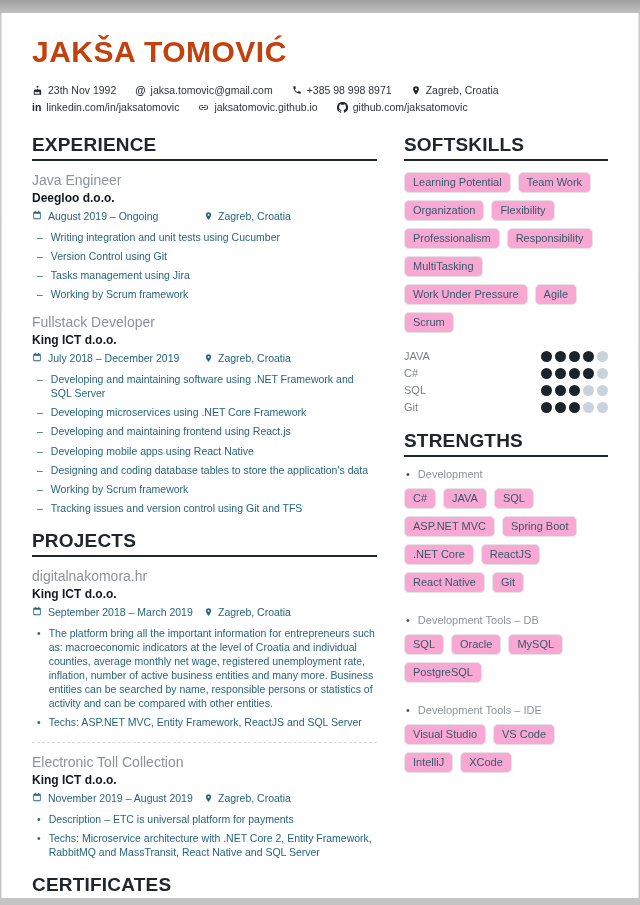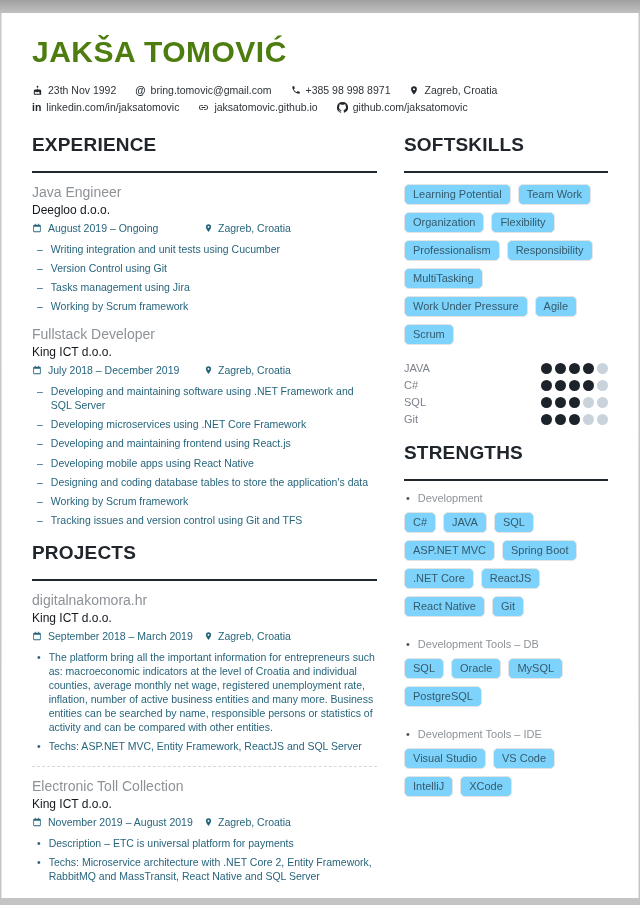--- a/index.html
+++ b/index.html
@@ -8,52 +8,52 @@
     font-family:"Liberation Sans", sans-serif;
     background:linear-gradient(#9f9f9f, #c9c9c9 16px, #c4c4c4);
     position:relative;
   }
   .page {
     position:absolute; top:13px; left:1px; right:1px; bottom:7px;
     background:#ffffff; border-left:1px solid #e3e3e3; border-right:1px solid #e3e3e3;
     padding:22px 30px 0 30px; overflow:hidden;
   }
   
-  .name { font-size:30px; font-weight:bold; color:#4d7c0f; letter-spacing:.5px; margin-bottom:15px; }
+  .name { font-size:30px; font-weight:bold; color:#c2410c; letter-spacing:.5px; margin-bottom:15px; }
   .contacts { display:flex; flex-wrap:wrap; column-gap:19px; row-gap:5px; font-size:10.5px; color:#2e343a; }
   .contact { display:flex; align-items:center; gap:5px; white-space:nowrap; }
   .contact .ic { color:#22282e; display:inline-flex; align-items:center; }
   .contact .txt-ic { font-weight:bold; font-size:10.5px; color:#22282e; }
   
   .columns { display:flex; gap:27px; margin-top:21px; }
   .col-left { flex:0 0 345px; }
   .col-right { flex:1; min-width:0; }
   h2.sec {
     font-size:19px; font-weight:bold; color:var(--heading,#20262c);
-    letter-spacing:.2px; padding-bottom:15px; margin-bottom:11px;
+    letter-spacing:.2px; padding-bottom:3px; margin-bottom:11px;
     border-bottom:2px solid #1f262c;
   }
   section { margin-bottom:15px; }
   
   .role { font-size:14px; color:#8d9297; margin-bottom:3px; }
-  .company { font-size:12px; font-weight:normal; color:#14191e; margin-bottom:5px; }
+  .company { font-size:12px; font-weight:bold; color:#14191e; margin-bottom:5px; }
   .meta { display:flex; align-items:center; font-size:10.5px; color:var(--accent,#26647c); margin-bottom:8px; }
-  .meta .date { display:flex; align-items:center; gap:6px; min-width:172px; }
+  .meta .date { display:flex; align-items:flex-start; gap:6px; min-width:172px; }
   .meta .loc { display:flex; align-items:center; gap:5px; }
   .meta .ic { display:inline-flex; align-items:center; color:var(--accent,#26647c); }
   .entry { margin-bottom:13px; }
   .bullet { display:flex; gap:8px; font-size:10.5px; color:var(--accent,#26647c); line-height:1.34; margin-bottom:5px; padding-left:5px; }
   .bullet::before { flex:none; }
   .bullet.dash::before { content:"–"; }
   .bullet.disc::before { content:"•"; }
   .divider { border-top:1px dashed #d8d8d8; margin:11px 0; }
   
   .tags { display:flex; flex-wrap:wrap; gap:7px 7px; }
   .tag {
-    border:1px solid #e4e4e4; border-radius:5px; background:#7dd3fc;
+    border:1px solid #e4e4e4; border-radius:5px; background:#f9a8d4;
     padding:3px 8px 4px; font-size:11px; color:var(--tag-text,#355a6b); white-space:nowrap;
   }
   .skill-row { display:flex; justify-content:space-between; align-items:center; margin-bottom:5px; }
   .skill-name { font-size:11px; color:#7d838a; }
   .dots { display:flex; gap:3px; }
   .dot { width:11px; height:11px; border-radius:50%; background:var(--dot-empty,#c9d3dc); }
   .dot.filled { background:var(--dot-filled,#1c232b); }
   .group { margin-bottom:15px; }
   .group-label { display:flex; gap:8px; font-size:11px; color:#8d9297; margin-bottom:8px; padding-left:2px; }
   .group-label::before { content:"•"; color:#4a4f55; }
@@ -71,21 +71,21 @@
       <span class="contact">
         <span class="ic">
             <svg viewBox="0 0 24 24" width="11" height="11">
               <path fill="currentColor" d="M12 6a2 2 0 0 0 2-2c0-.5-.2-1-.5-1.3L12 1l-1.5 1.7c-.3.4-.5.8-.5 1.3a2 2 0 0 0 2 2zm5 4h-4V8h-2v2H7a3 3 0 0 0-3 3v8h16v-8a3 3 0 0 0-3-3zm1 9H6v-3c.6 0 1.2-.2 1.6-.6l1-1 1 1c.9.8 2.4.8 3.3 0l1-1 1 1c.5.4 1 .6 1.6.6v3z"></path>
             </svg>
           </span>
         <span>23th Nov 1992</span>
       </span>
       <span class="contact">
         <span class="ic txt-ic">@</span>
-        <span>bring.tomovic@gmail.com</span>
+        <span>jaksa.tomovic@gmail.com</span>
       </span>
       <span class="contact">
         <span class="ic">
             <svg viewBox="0 0 24 24" width="10" height="10">
               <path fill="currentColor" d="M6.6 10.8a15.1 15.1 0 0 0 6.6 6.6l2.2-2.2a1 1 0 0 1 1-.25 11.4 11.4 0 0 0 3.6.57 1 1 0 0 1 1 1V20a1 1 0 0 1-1 1A17 17 0 0 1 3 4a1 1 0 0 1 1-1h3.5a1 1 0 0 1 1 1 11.4 11.4 0 0 0 .57 3.6 1 1 0 0 1-.25 1z"></path>
             </svg>
           </span>
         <span>+385 98 998 8971</span>
       </span>
       <span class="contact">

